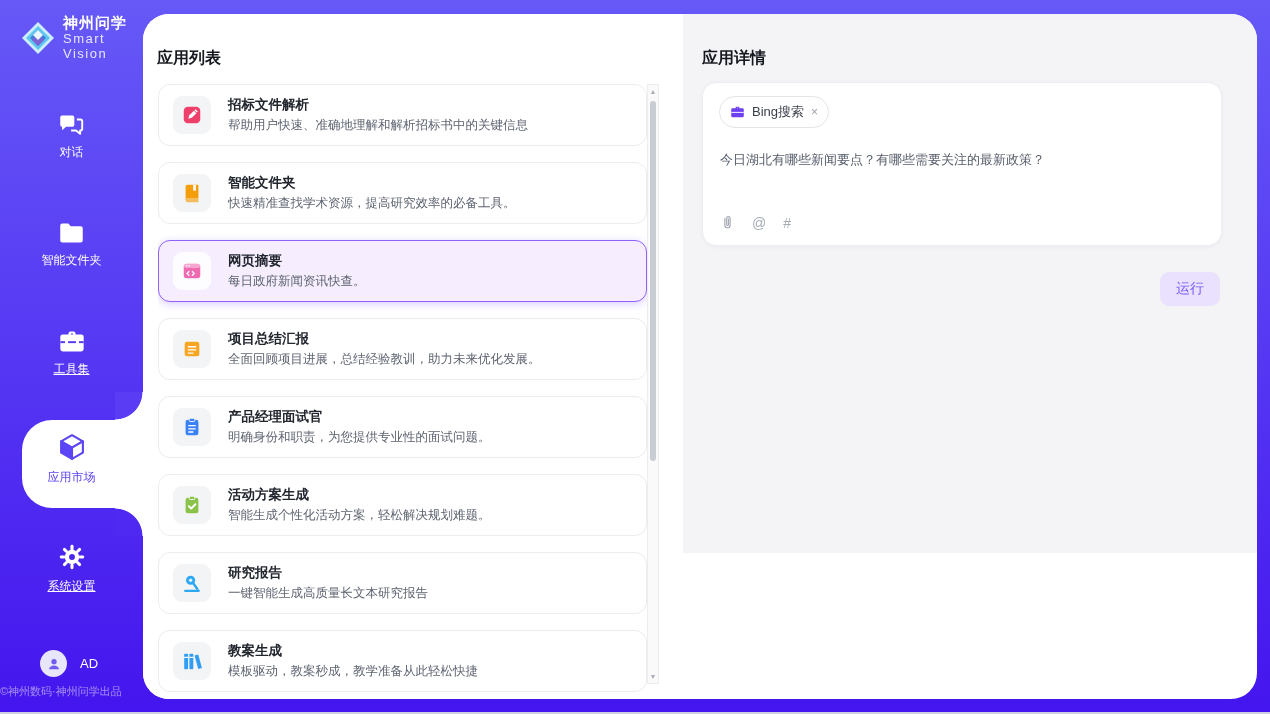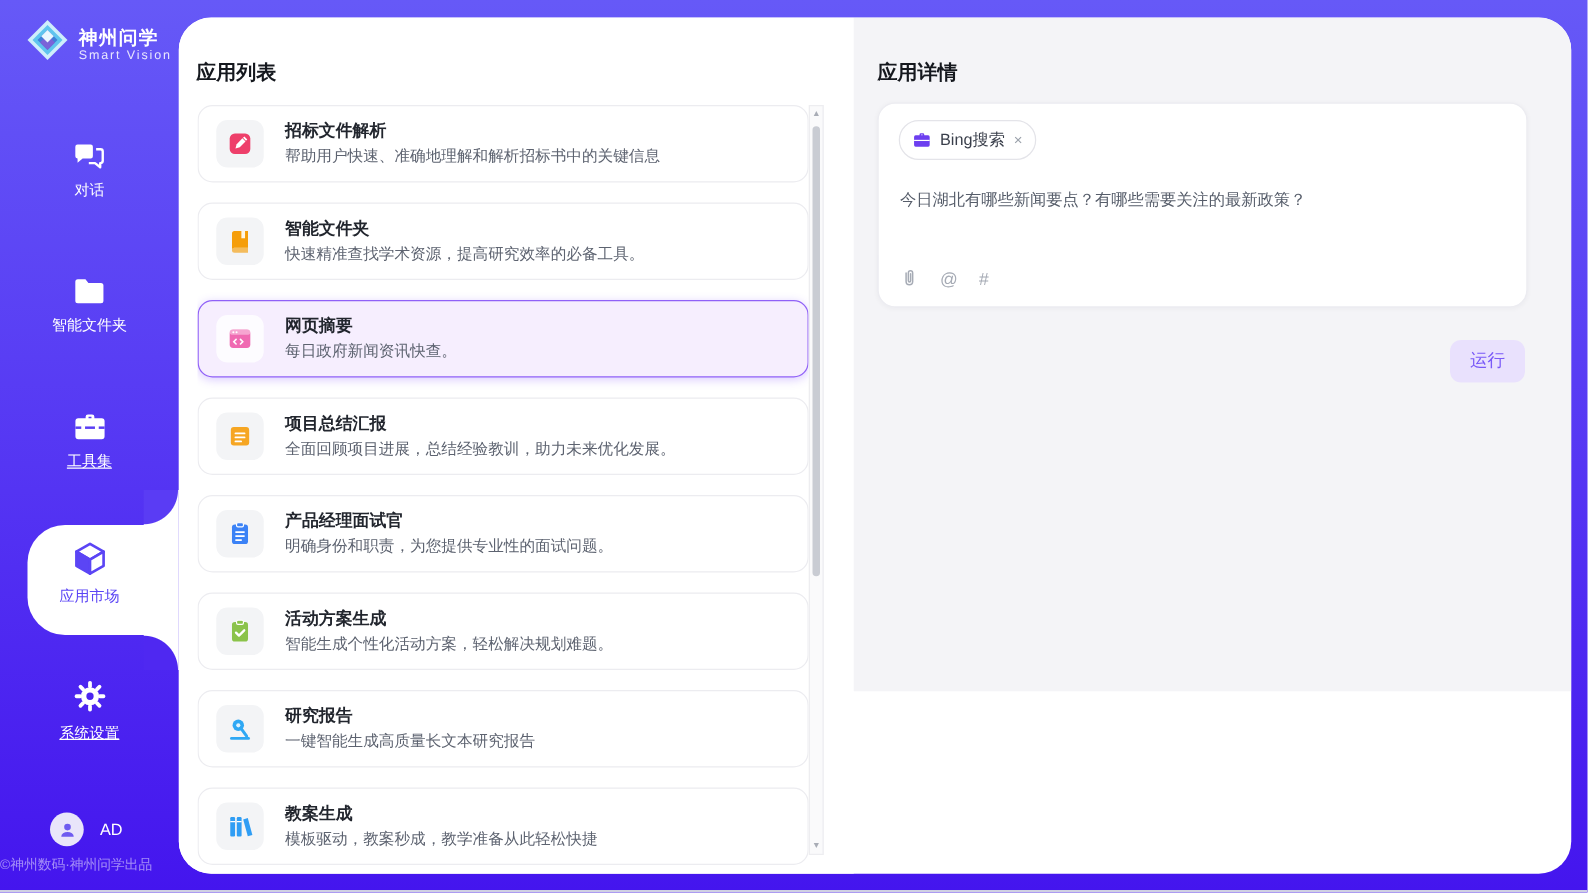--- a/index.html
+++ b/index.html
@@ -3,23 +3,23 @@
 <meta charset="utf-8">
 <style>
   html,body{margin:0;padding:0;}
   body{
     width:1270px;height:714px;overflow:hidden;position:relative;
     font-family:"Liberation Sans","DejaVu Sans",sans-serif;
     background:linear-gradient(180deg,#6659f7 0%,#5434f3 55%,#4415ee 100%);
   }
   
   .sidebar{position:absolute;left:0;top:0;width:143px;height:714px;}
-  .logo{position:absolute;left:20px;top:14px;display:flex;align-items:flex-end;gap:7px;}
+  .logo{position:absolute;left:20px;top:14px;display:flex;align-items:center;gap:7px;}
   .logo-title{color:#fff;font-size:15px;font-weight:700;letter-spacing:1px;line-height:17px;}
-  .logo-sub{color:rgba(255,255,255,.85);font-size:10px;letter-spacing:1.5px;}
+  .logo-sub{color:rgba(255,255,255,.85);font-size:13px;letter-spacing:1.5px;}
   .nav-item{position:absolute;left:0;width:143px;display:flex;flex-direction:column;align-items:center;gap:7px;cursor:pointer;}
   .nav-item .lbl{color:#fff;font-size:12px;}
   .nav-item .lbl.underline{text-decoration:underline;}
   .nav-chat{top:112px;} .nav-folder{top:221px;} .nav-tools{top:329px;} .nav-settings{top:543px;}
   
   .bubble{position:absolute;left:22px;top:420px;width:121px;height:88px;background:#fff;border-radius:30px 0 0 30px;}
   .patch{position:absolute;right:0;width:28px;height:28px;}
   .patch-top{top:392px;background:radial-gradient(circle 28px at 0 0,#5a3cf4 27px,#fff 27.8px);}
   .patch-bot{top:508px;background:radial-gradient(circle 28px at 0 100%,#4f28f1 27px,#fff 27.8px);}
   .nav-market{top:432px;z-index:3;}

